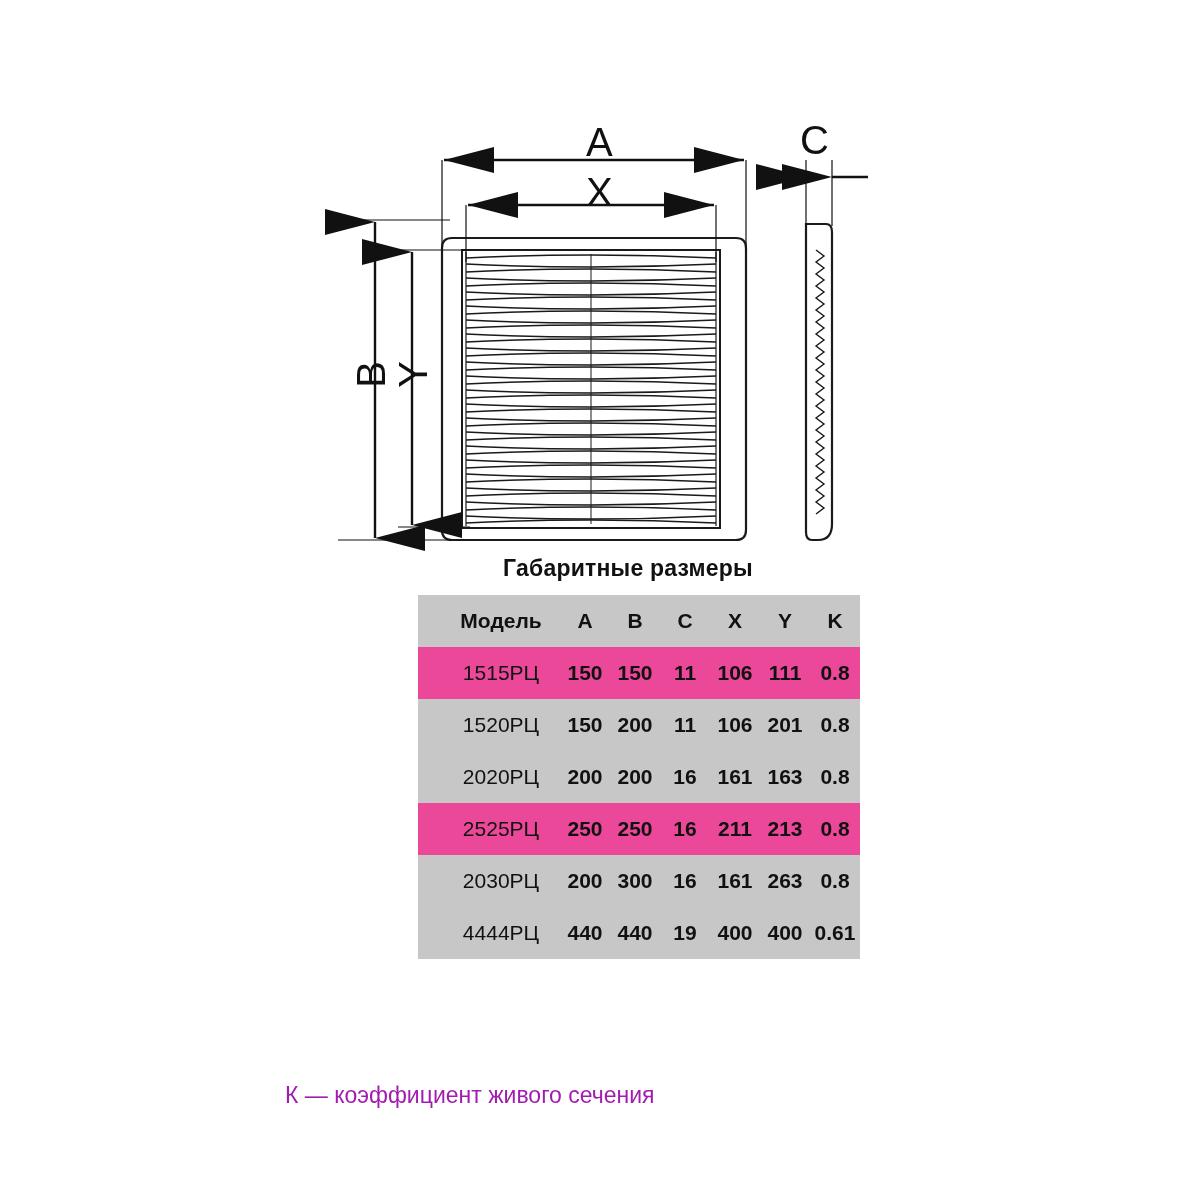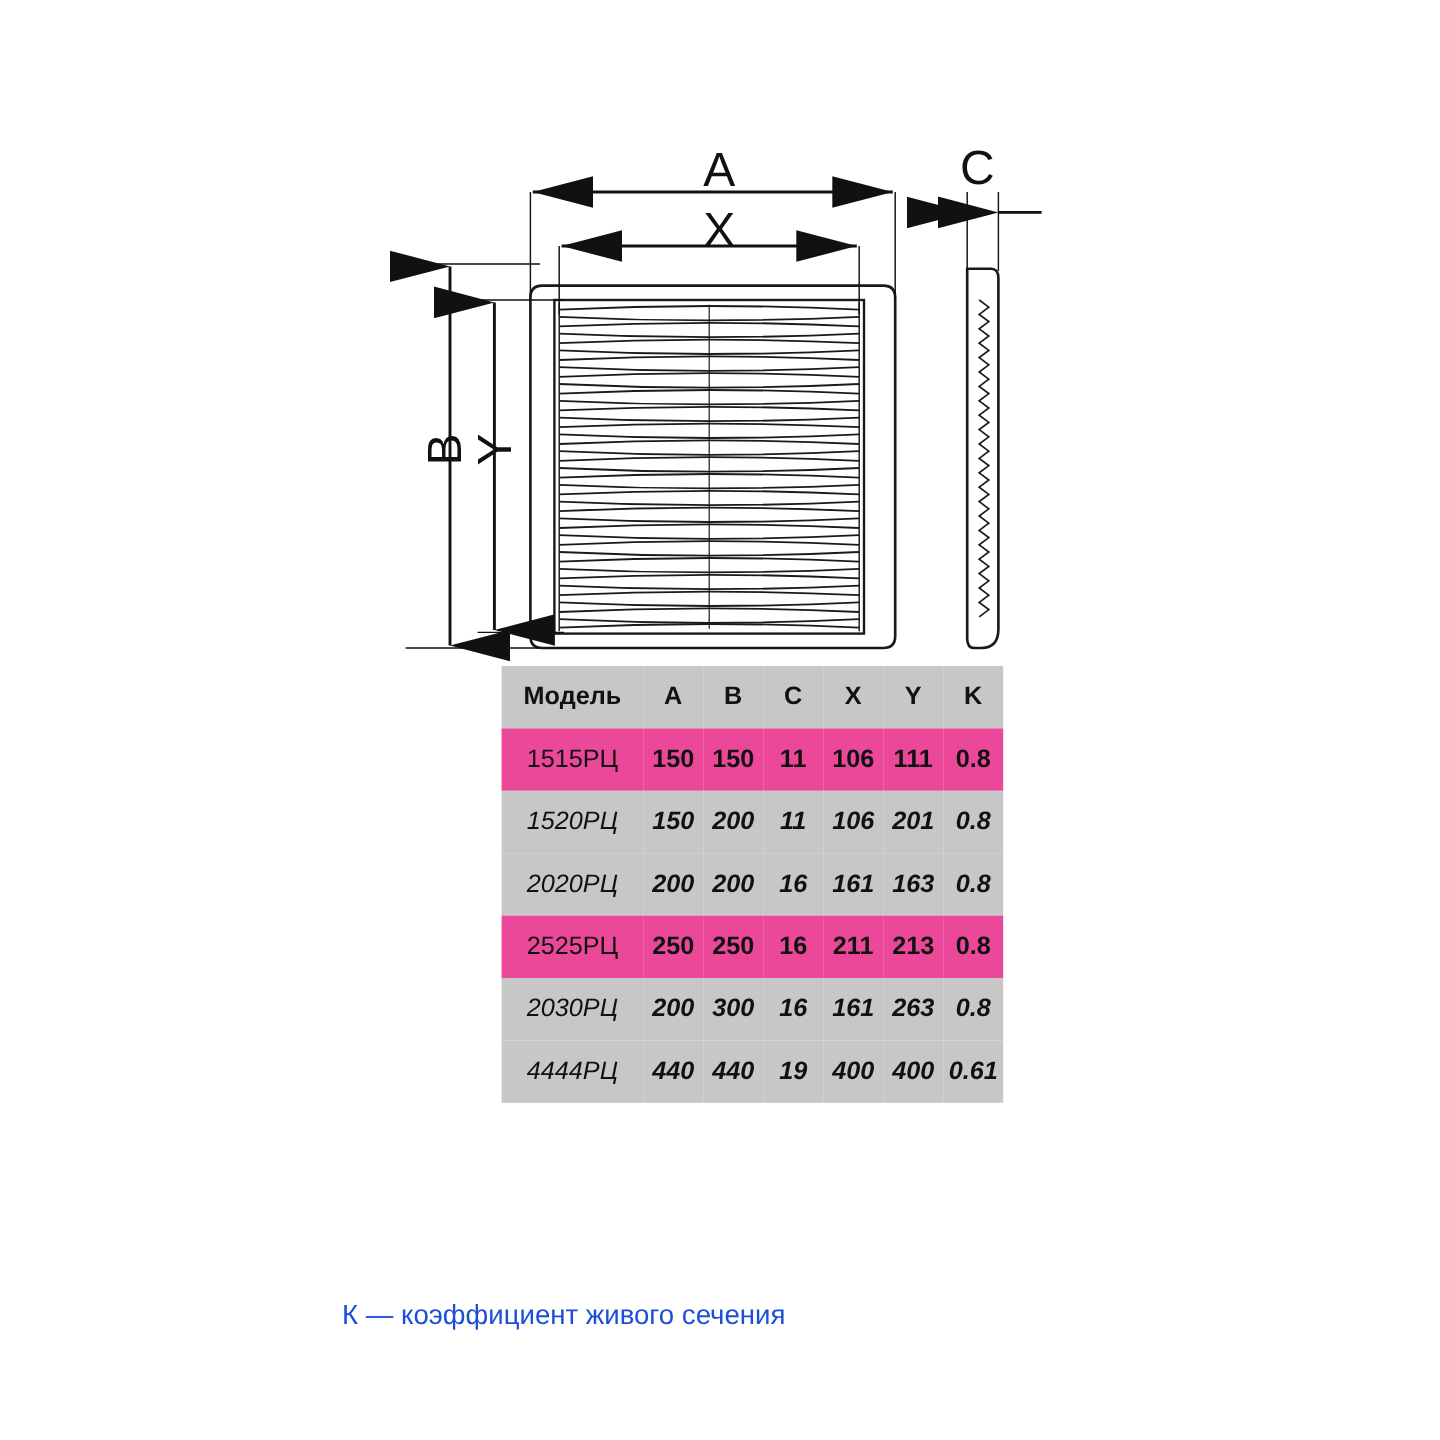--- a/index.html
+++ b/index.html
@@ -56,42 +56,42 @@
     height: 52px;
     vertical-align: middle;
     color: #111;
     white-space: nowrap;
   }
   table.dims thead tr {
     background: #c7c7c7;
   }
   table.dims tbody tr.alt {
     background: #c7c7c7;
-    font-style: italic;
   }
   table.dims tbody tr.plain {
     background: #ec4899;
   }
   table.dims th.model-col, table.dims td.model-col {
     width: 118px;
     text-align: center;
     font-weight: bold;
+    padding-left: 24px;
   }
   table.dims td.model-col {
     font-weight: normal;
   }
   table.dims th.num, table.dims td.num {
     width: 50px;
   }
   .footnote {
     position: absolute;
     left: 285px;
     top: 1082px;
     font-size: 23px;
-    color: #1d4ed8;
+    color: #a21caf;
     white-space: nowrap;
   }
 
   
   .dim-label {
     position: absolute;
     font-size: 40px;
     color: #111;
     font-family: "Liberation Sans", sans-serif;
   }
@@ -218,20 +218,21 @@
     </g>
   </svg>
 
   <div class="dim-label" id="label-A">A</div>
   <div class="dim-label" id="label-X">X</div>
   <div class="dim-label" id="label-C">C</div>
   <div class="dim-label" id="label-B">B</div>
   <div class="dim-label" id="label-Y">Y</div>
 
   <div class="table-wrap">
+    <div class="table-title">Габаритные размеры</div>
     <table class="dims">
       <thead>
         <tr>
           <th class="model-col">Модель</th>
           <th class="num">A</th>
           <th class="num">B</th>
           <th class="num">C</th>
           <th class="num">X</th>
           <th class="num">Y</th>
           <th class="num">K</th>

